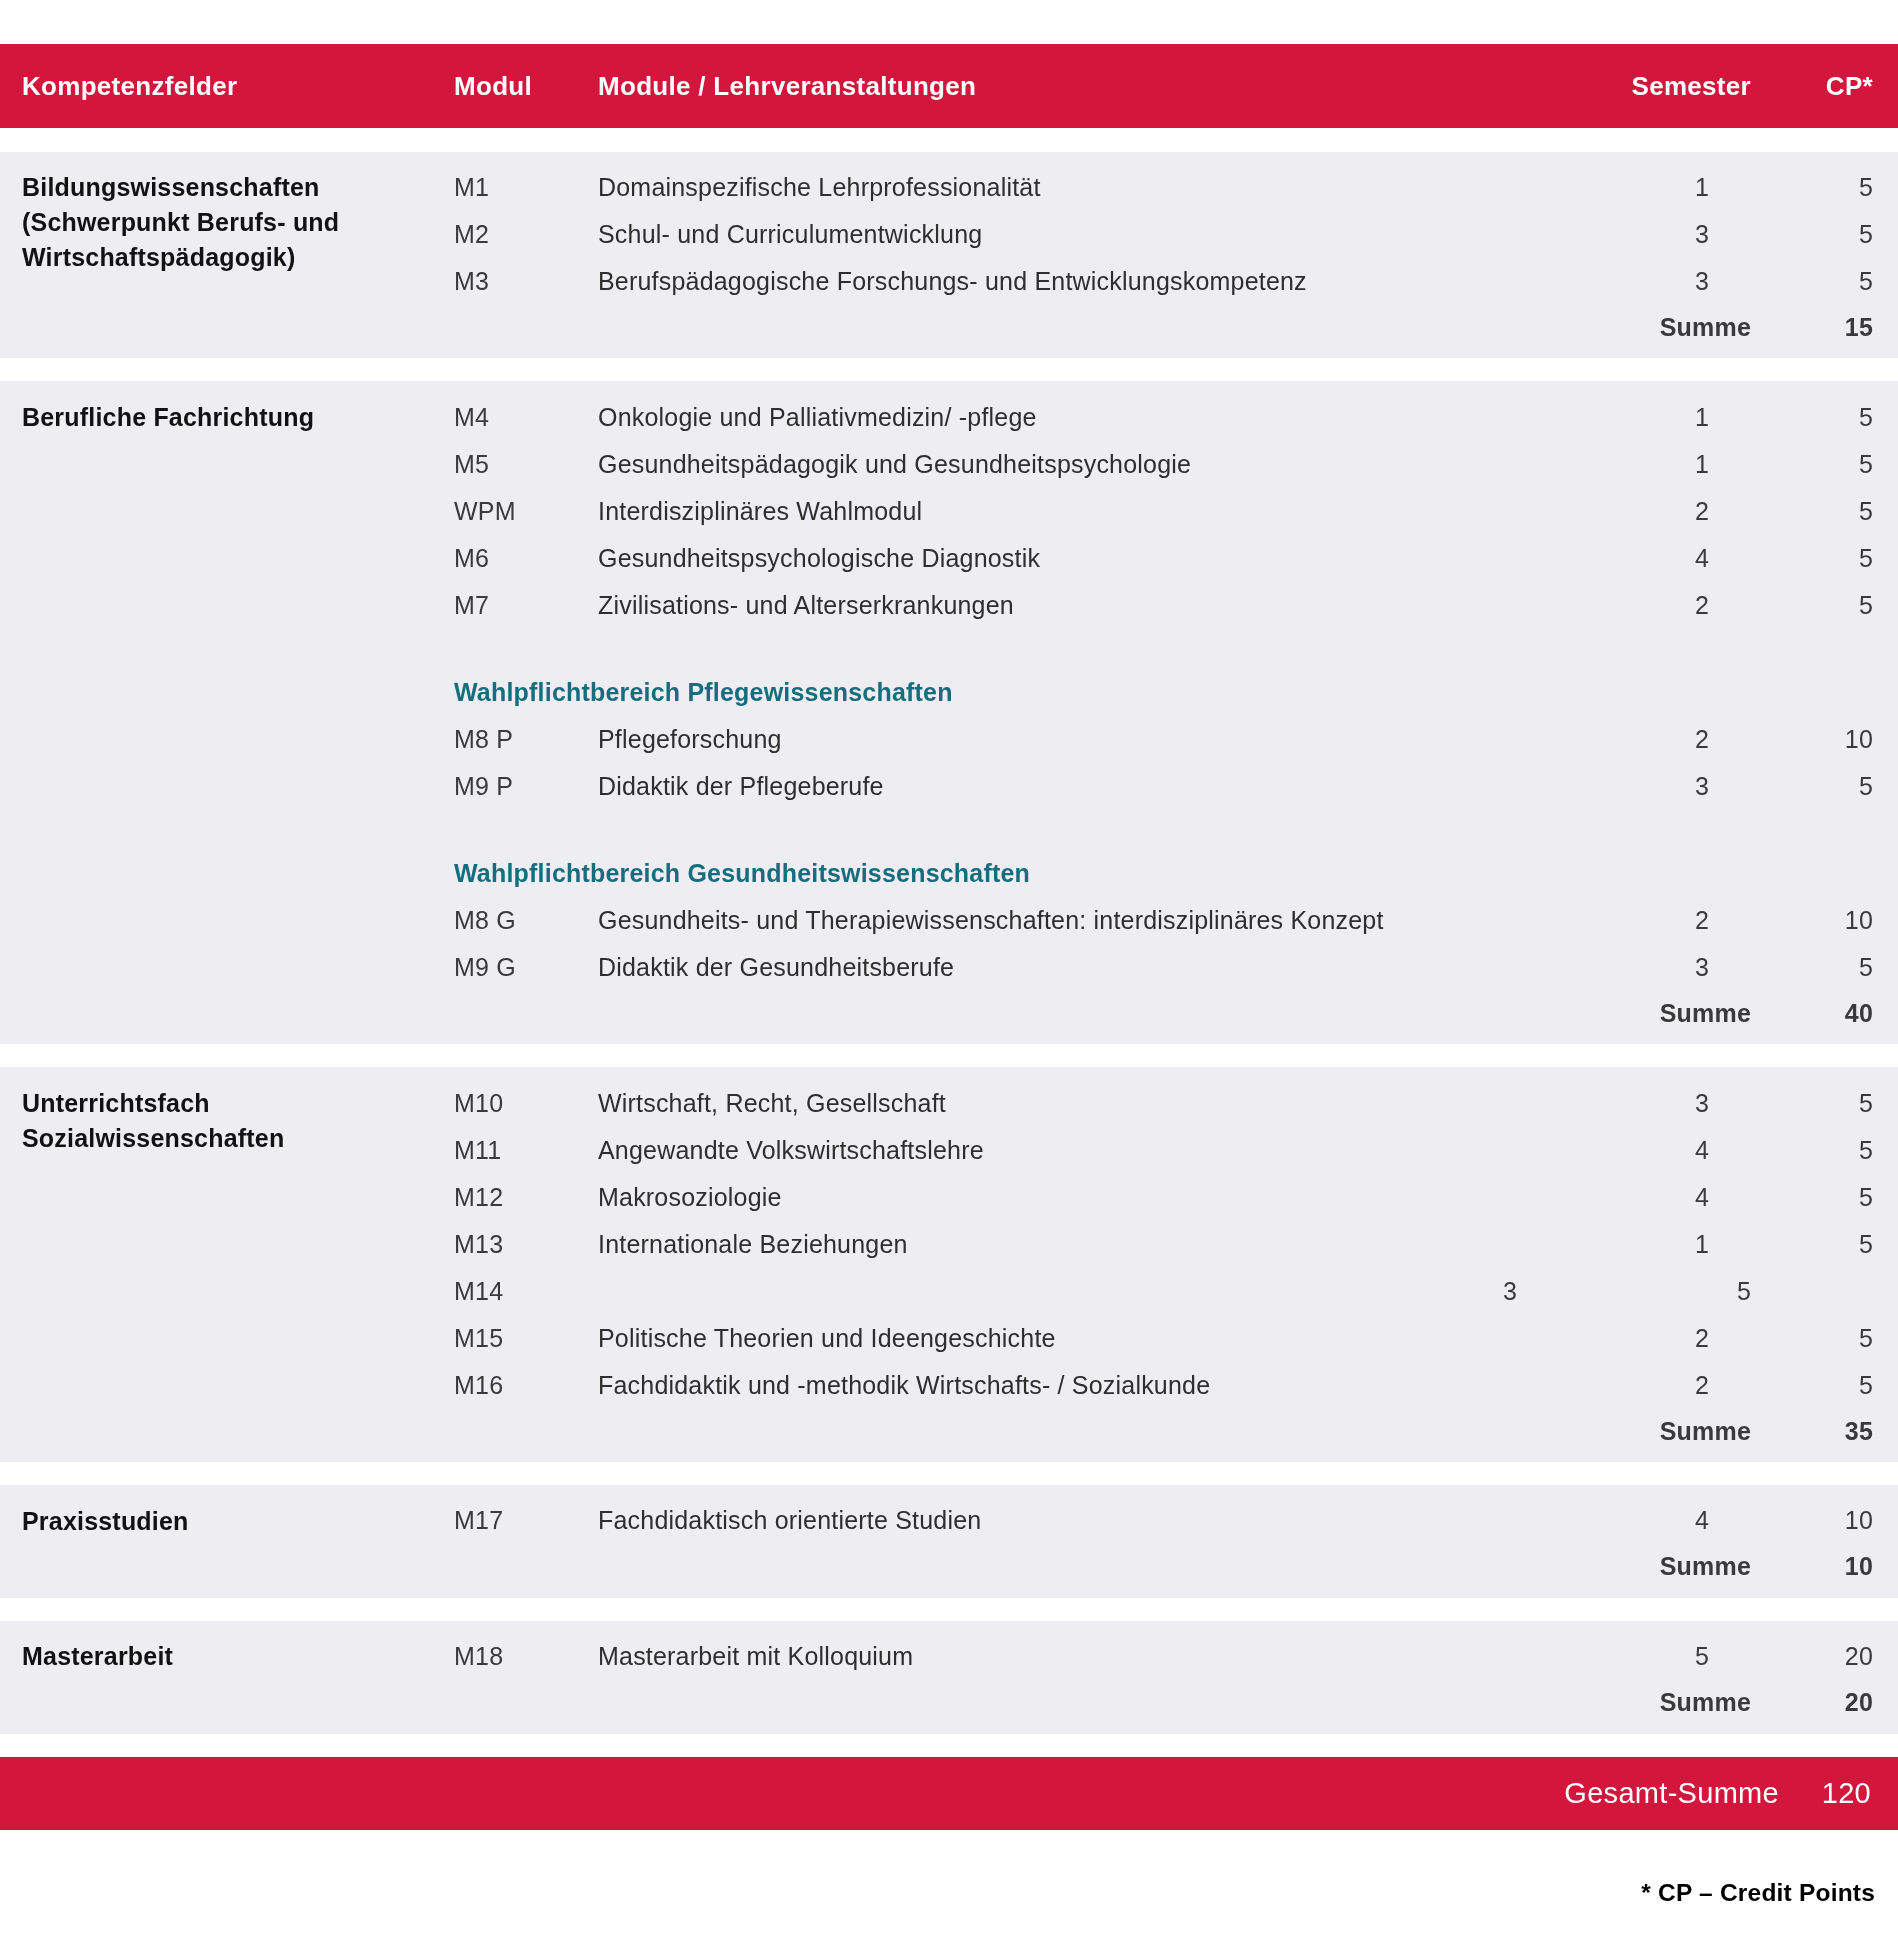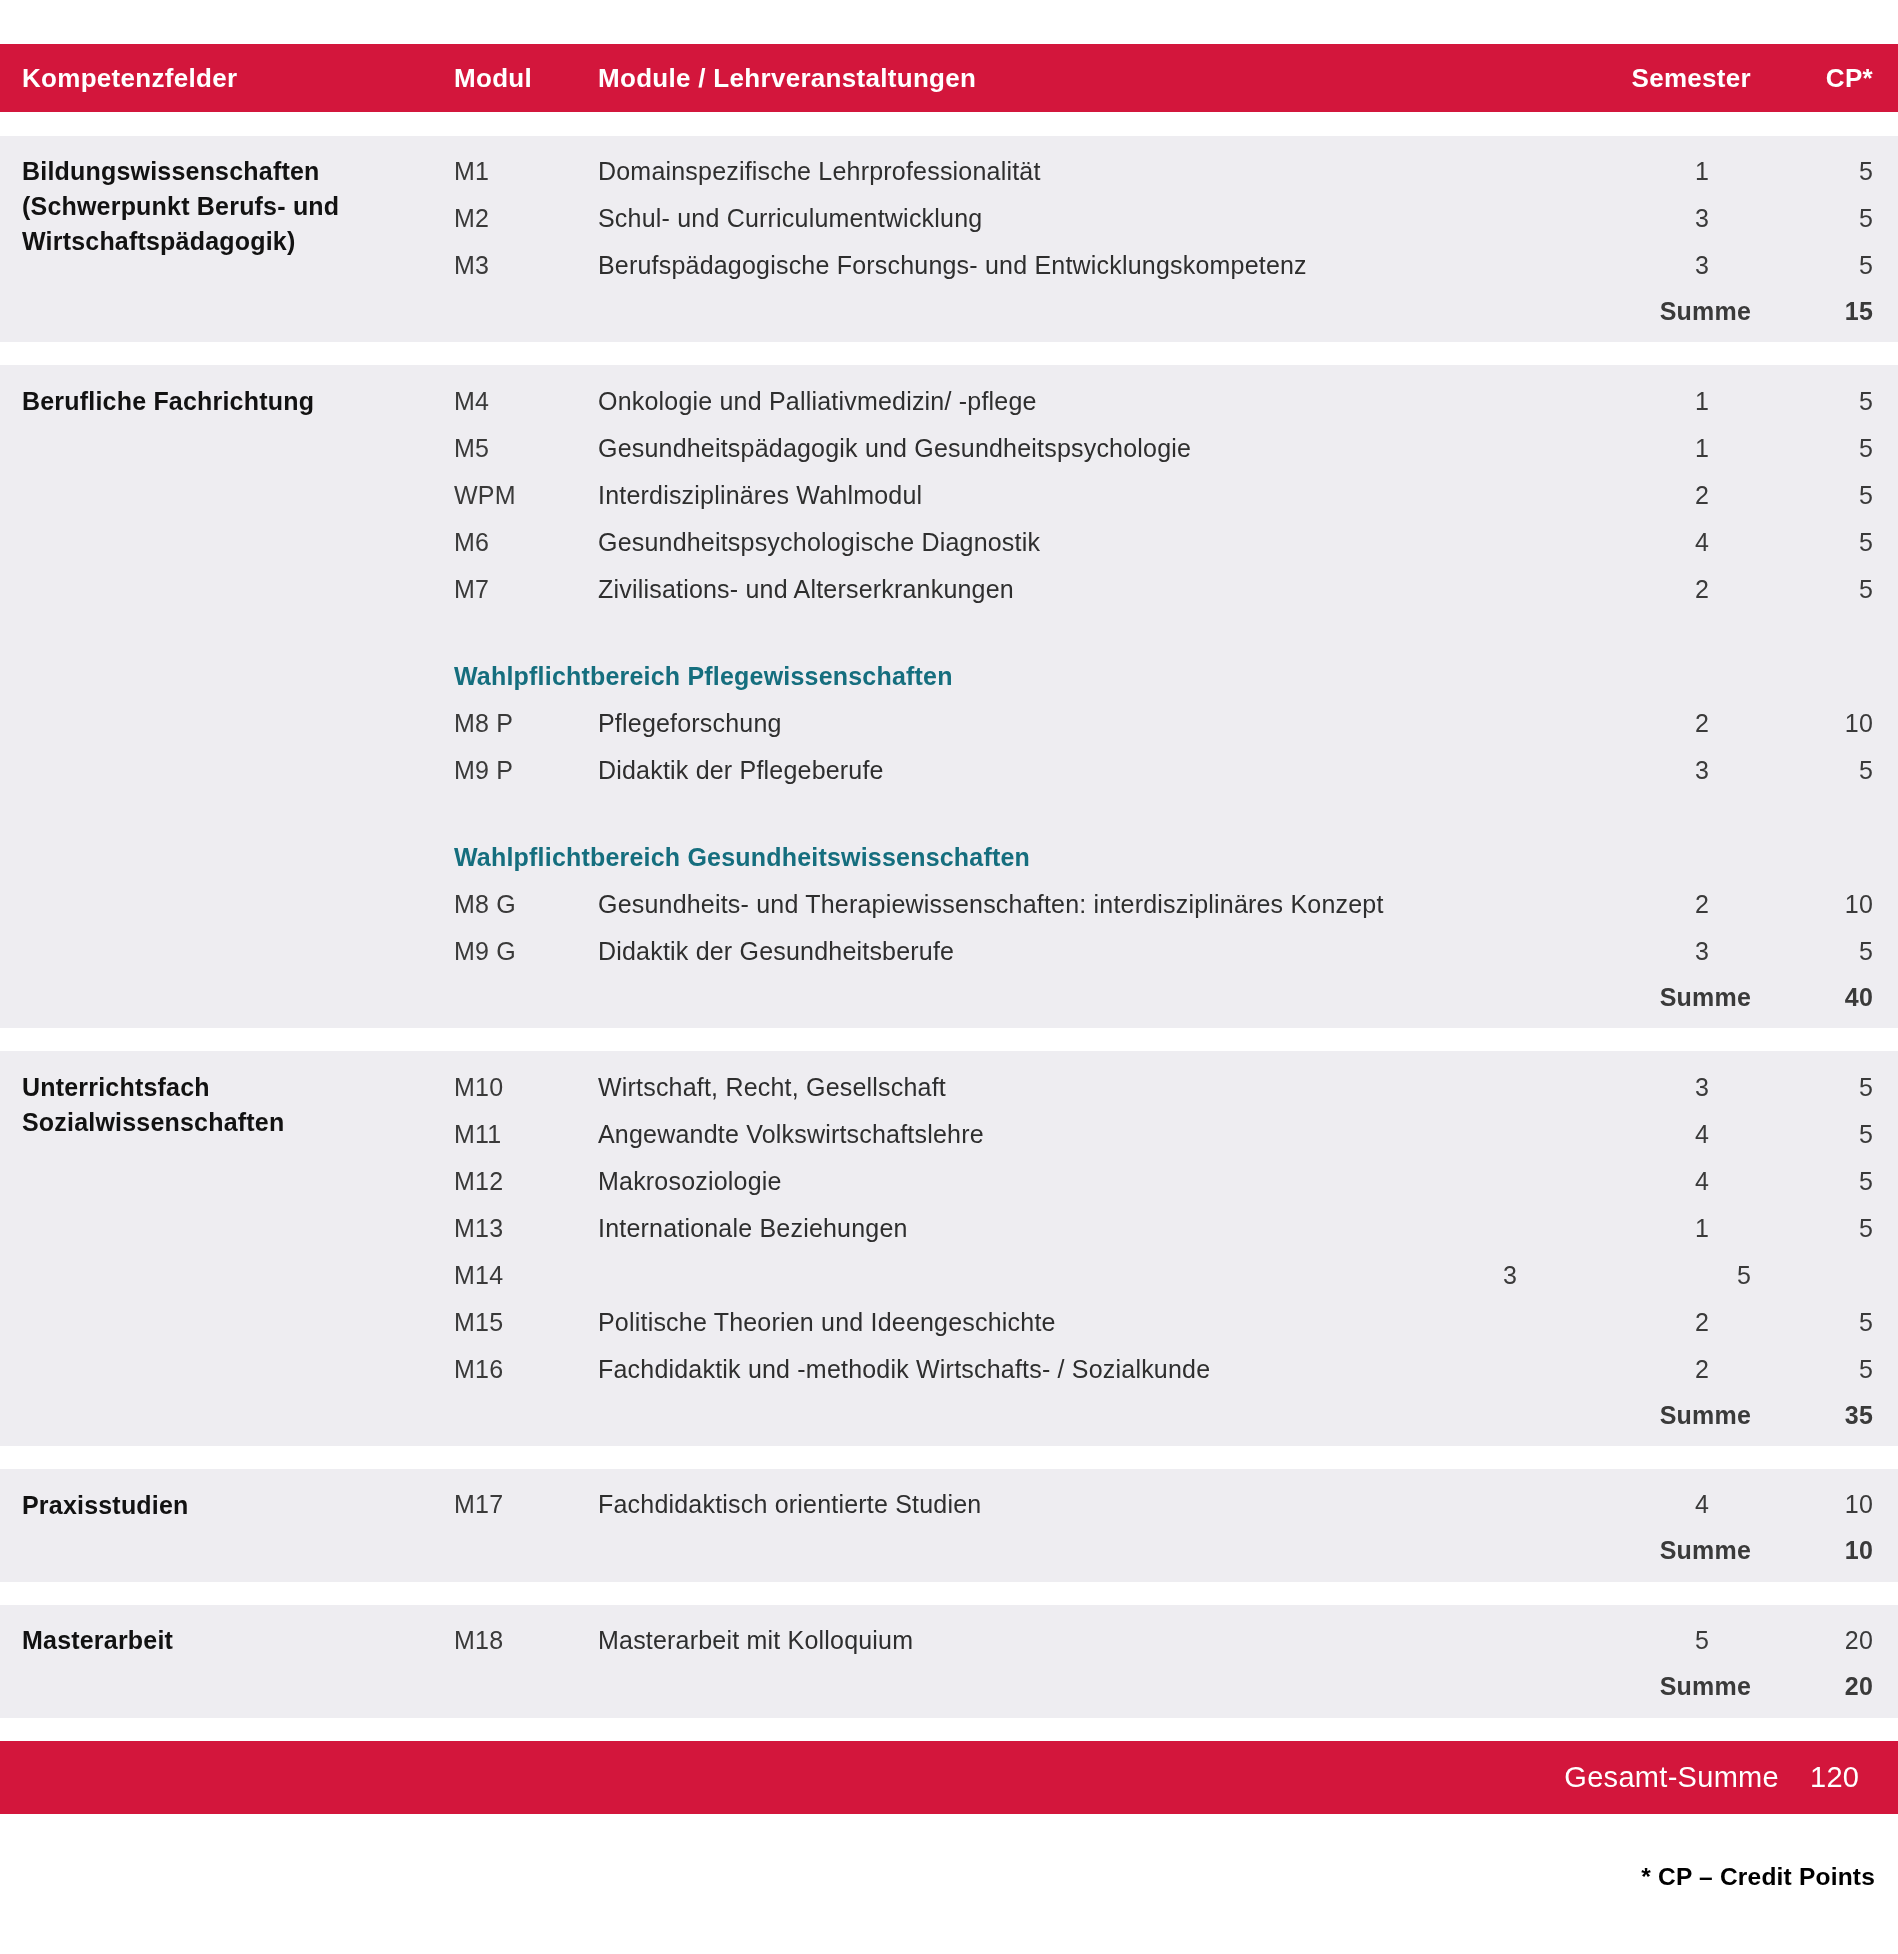--- a/index.html
+++ b/index.html
@@ -16,21 +16,21 @@
     background:#ffffff;
     font-family:"Liberation Sans", sans-serif;
     padding-top:44px;
     overflow:hidden;
   }
   
   .header-bar{
     display:grid;
     grid-template-columns:432px 144px 1fr 192px 122px;
     padding:0 26px 0 22px;
-    height:68px;
+    height:84px;
     align-items:center;
     background:var(--red,#d3163c);
     color:#ffffff;
     font-weight:700;
     font-size:26px;
     letter-spacing:0.3px;
     margin-bottom:23.6px;
   }
   .header-bar .col-sem,.header-bar .col-cp{text-align:right;}
   .header-bar .col-sem{padding-right:0;}
@@ -80,21 +80,21 @@
     background:var(--red,#d3163c);
     display:flex;
     align-items:center;
     justify-content:flex-end;
     padding-right:28px;
     color:#ffffff;
     font-weight:400;
     font-size:29px;
     letter-spacing:0.3px;
   }
-  .footer-bar .total-value{min-width:61px;margin-left:31px;text-align:left;}
+  .footer-bar .total-value{min-width:61px;margin-left:31px;text-align:right;}
   
   .footnote{
     text-align:right;
     padding-right:24px;
     margin-top:49px;
     font-size:24.5px;
     font-weight:700;
     color:#000000;
     letter-spacing:0.2px;
   }

